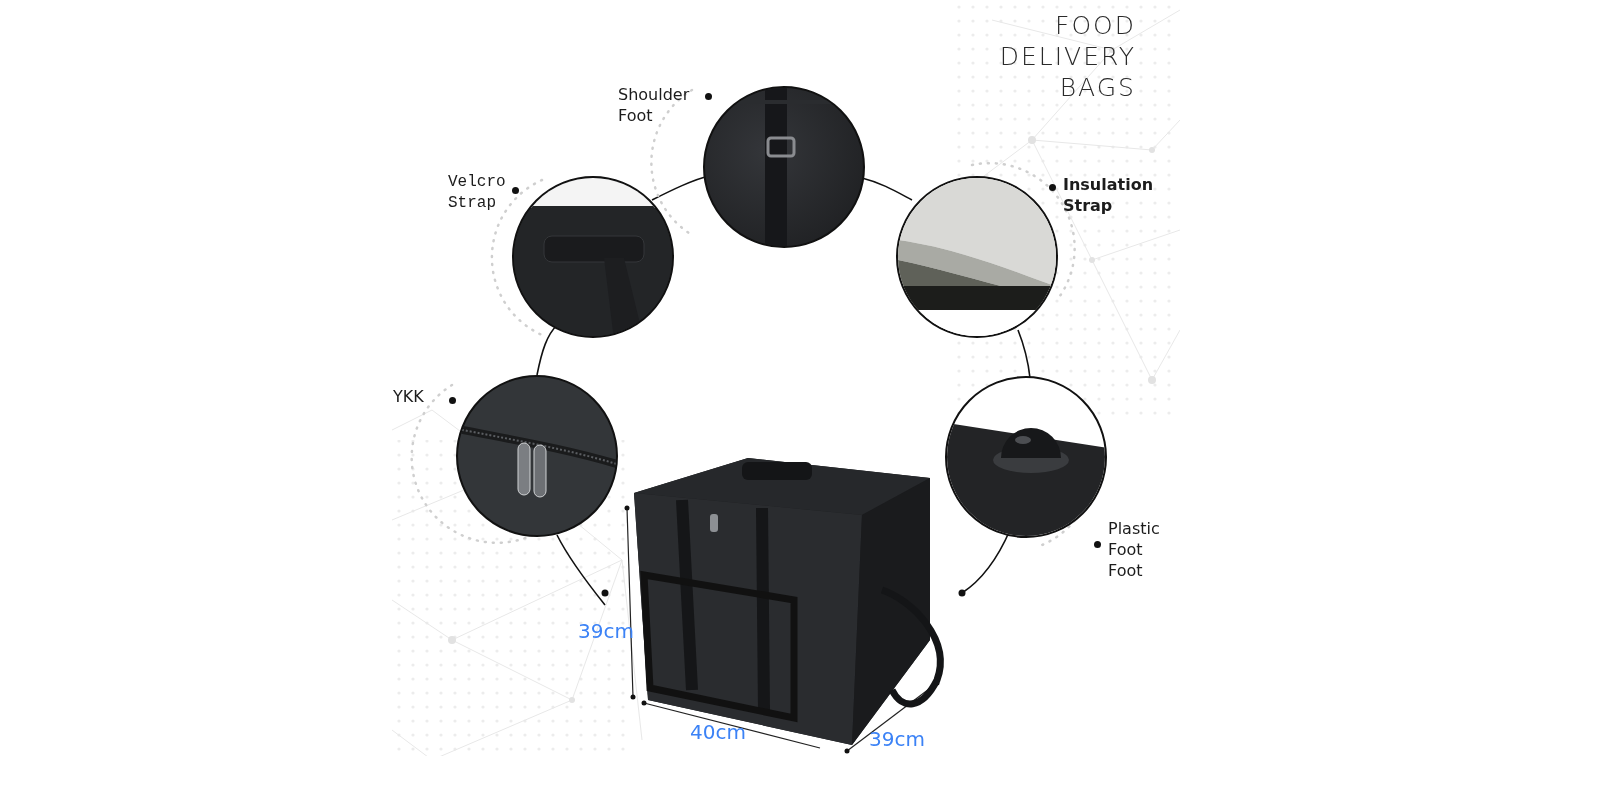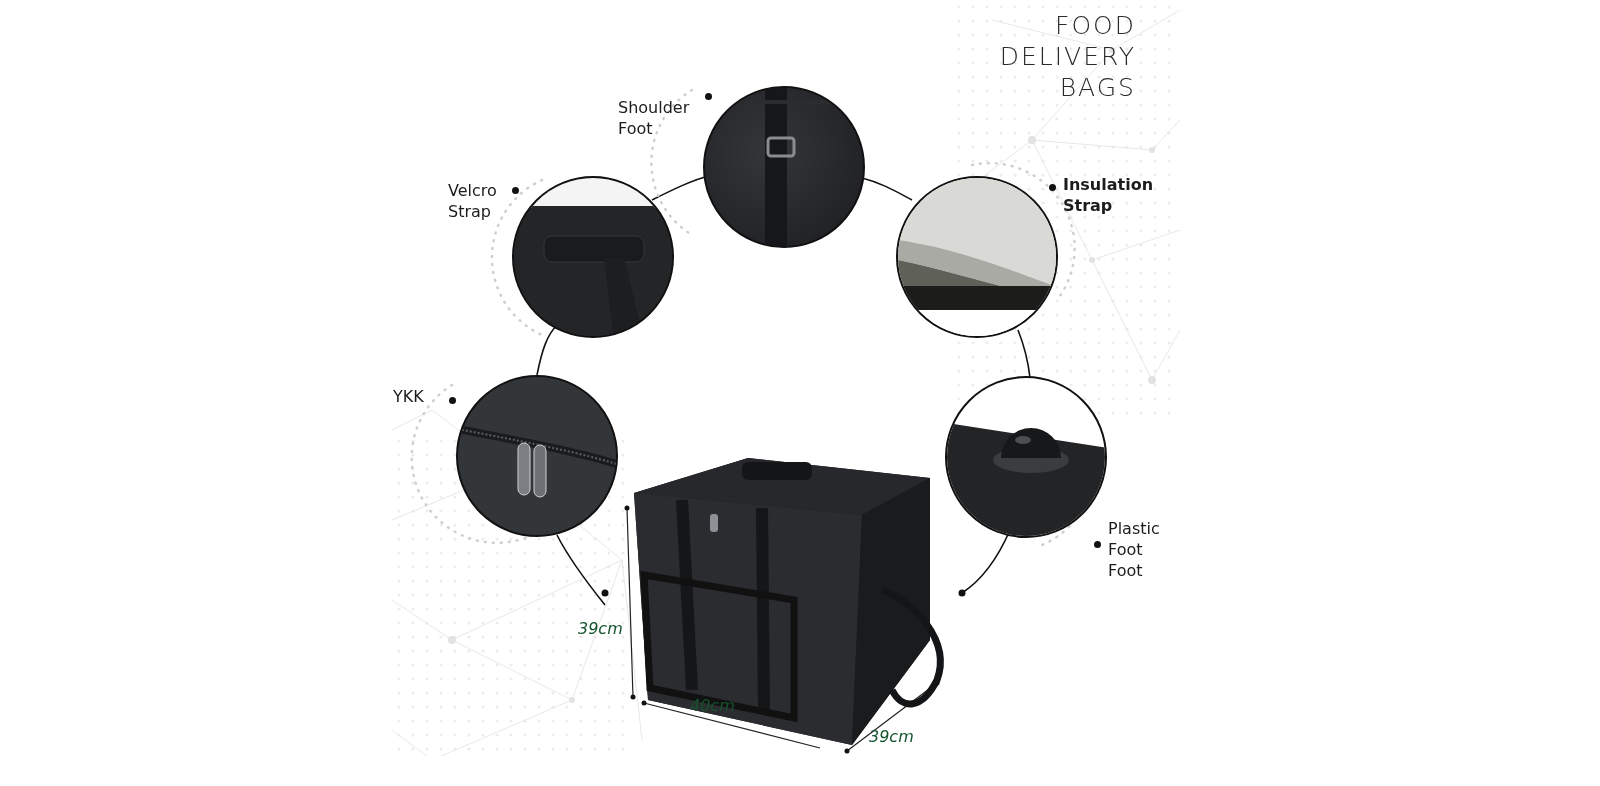--- a/index.html
+++ b/index.html
@@ -5,21 +5,21 @@
   html, body { margin:0; padding:0; background:#ffffff; }
   body { width:1600px; height:786px; position:relative; overflow:hidden; font-family:"DejaVu Sans", sans-serif; color:#1a1a1a; }
   .panel { position:absolute; left:392px; top:0; width:788px; height:756px; background:#ffffff; overflow:hidden; }
   .bg-svg { position:absolute; left:0; top:0; }
   .title { position:absolute; right:44px; top:10px; text-align:right; font-size:25px; line-height:31px; letter-spacing:2px; font-weight:300; color:#2a2a2a; }
   .title span { display:block; }
   .label { position:absolute; font-size:16px; line-height:21px; color:#1c1c1c; }
   .label span { display:block; }
   .dot { position:absolute; width:7px; height:7px; border-radius:50%; background:#111; }
   .circle { position:absolute; border-radius:50%; border:2px solid #111; overflow:hidden; box-sizing:border-box; }
-  .dim { position:absolute; font-size:16px; color:#14532d;font-style:italic; }
+  .dim { position:absolute; font-size:20px; color:#3b82f6; }
   svg.overlay { position:absolute; left:0; top:0; pointer-events:none; }
 </style>
 </head>
 <body>
 
 <div class="panel">
 
   <svg class="bg-svg" width="788" height="786">
     <defs>
       <pattern id="dots" width="14" height="14" patternUnits="userSpaceOnUse">
@@ -81,34 +81,34 @@
       <circle cx="545" cy="683" r="2.5"></circle>
     </g>
   </svg>
 
   <div class="title">
     <span>FOOD</span>
     <span>DELIVERY</span>
     <span>BAGS</span>
   </div>
 
-  <div class="label" style="left:226px; top:84px;margin-top:13px;">
+  <div class="label" style="left:226px; top:84px;">
     <span>Shoulder</span>
     <span>Foot</span>
   </div>
   <div class="dot" style="left:313px; top:93px;"></div>
   <div class="circle" style="left:311px; top:86px; width:162px; height:162px; background:radial-gradient(circle at 40% 40%, #34363a, #1b1c1e);">
     <svg width="162" height="162">
       <rect x="60" y="0" width="22" height="162" fill="#16171a"></rect>
       <rect x="63" y="50" width="26" height="18" rx="3" fill="none" stroke="#8a8c90" stroke-width="3"></rect>
       <rect x="0" y="12" width="162" height="4" fill="#2a2c2f"></rect>
     </svg>
   </div>
 
-  <div class="label" style="left:56px; top:180px;">
+  <div class="label" style="left:56px; top:172px;font-family:Liberation Mono, monospace;">
     <span>Velcro</span>
     <span>Strap</span>
   </div>
   <div class="dot" style="left:120px; top:187px;"></div>
   <div class="circle" style="left:120px; top:176px; width:162px; height:162px; background:#26282a;">
     <svg width="162" height="162">
       <rect x="0" y="0" width="162" height="30" fill="#f4f4f4"></rect>
       <rect x="0" y="28" width="162" height="134" fill="#232527"></rect>
       <rect x="30" y="58" width="100" height="26" rx="8" fill="#1a1b1d" stroke="#35373a"></rect>
       <path d="M110 80 L130 162 L100 162 L90 80 Z" fill="#1d1e20"></path>
@@ -165,15 +165,15 @@
     <path d="M470 515 L538 478 L538 640 L460 745 Z" fill="#1a1b1d"></path>
     <rect x="350" y="462" width="70" height="18" rx="6" fill="#141517"></rect>
     <path d="M290 500 L300 690" stroke="#151618" stroke-width="12"></path>
     <path d="M370 508 L372 712" stroke="#151618" stroke-width="12"></path>
     <path d="M252 575 L402 600 L402 718 L258 688 Z" fill="none" stroke="#111" stroke-width="7"></path>
     <rect x="318" y="514" width="8" height="18" rx="3" fill="#8d9094"></rect>
     <path d="M490 590 C 520 600, 560 640, 545 680 C 530 710, 510 710, 500 690" stroke="#141517" stroke-width="7" fill="none"></path>
   </svg>
 
   <div class="dim" style="left:186px; top:619px;">39cm</div>
-  <div class="dim" style="left:298px; top:696px;text-align:center;">40cm</div>
+  <div class="dim" style="left:298px; top:720px;text-align:center;">40cm</div>
   <div class="dim" style="left:477px; top:727px;">39cm</div>
 </div>
 
 </body></html>

